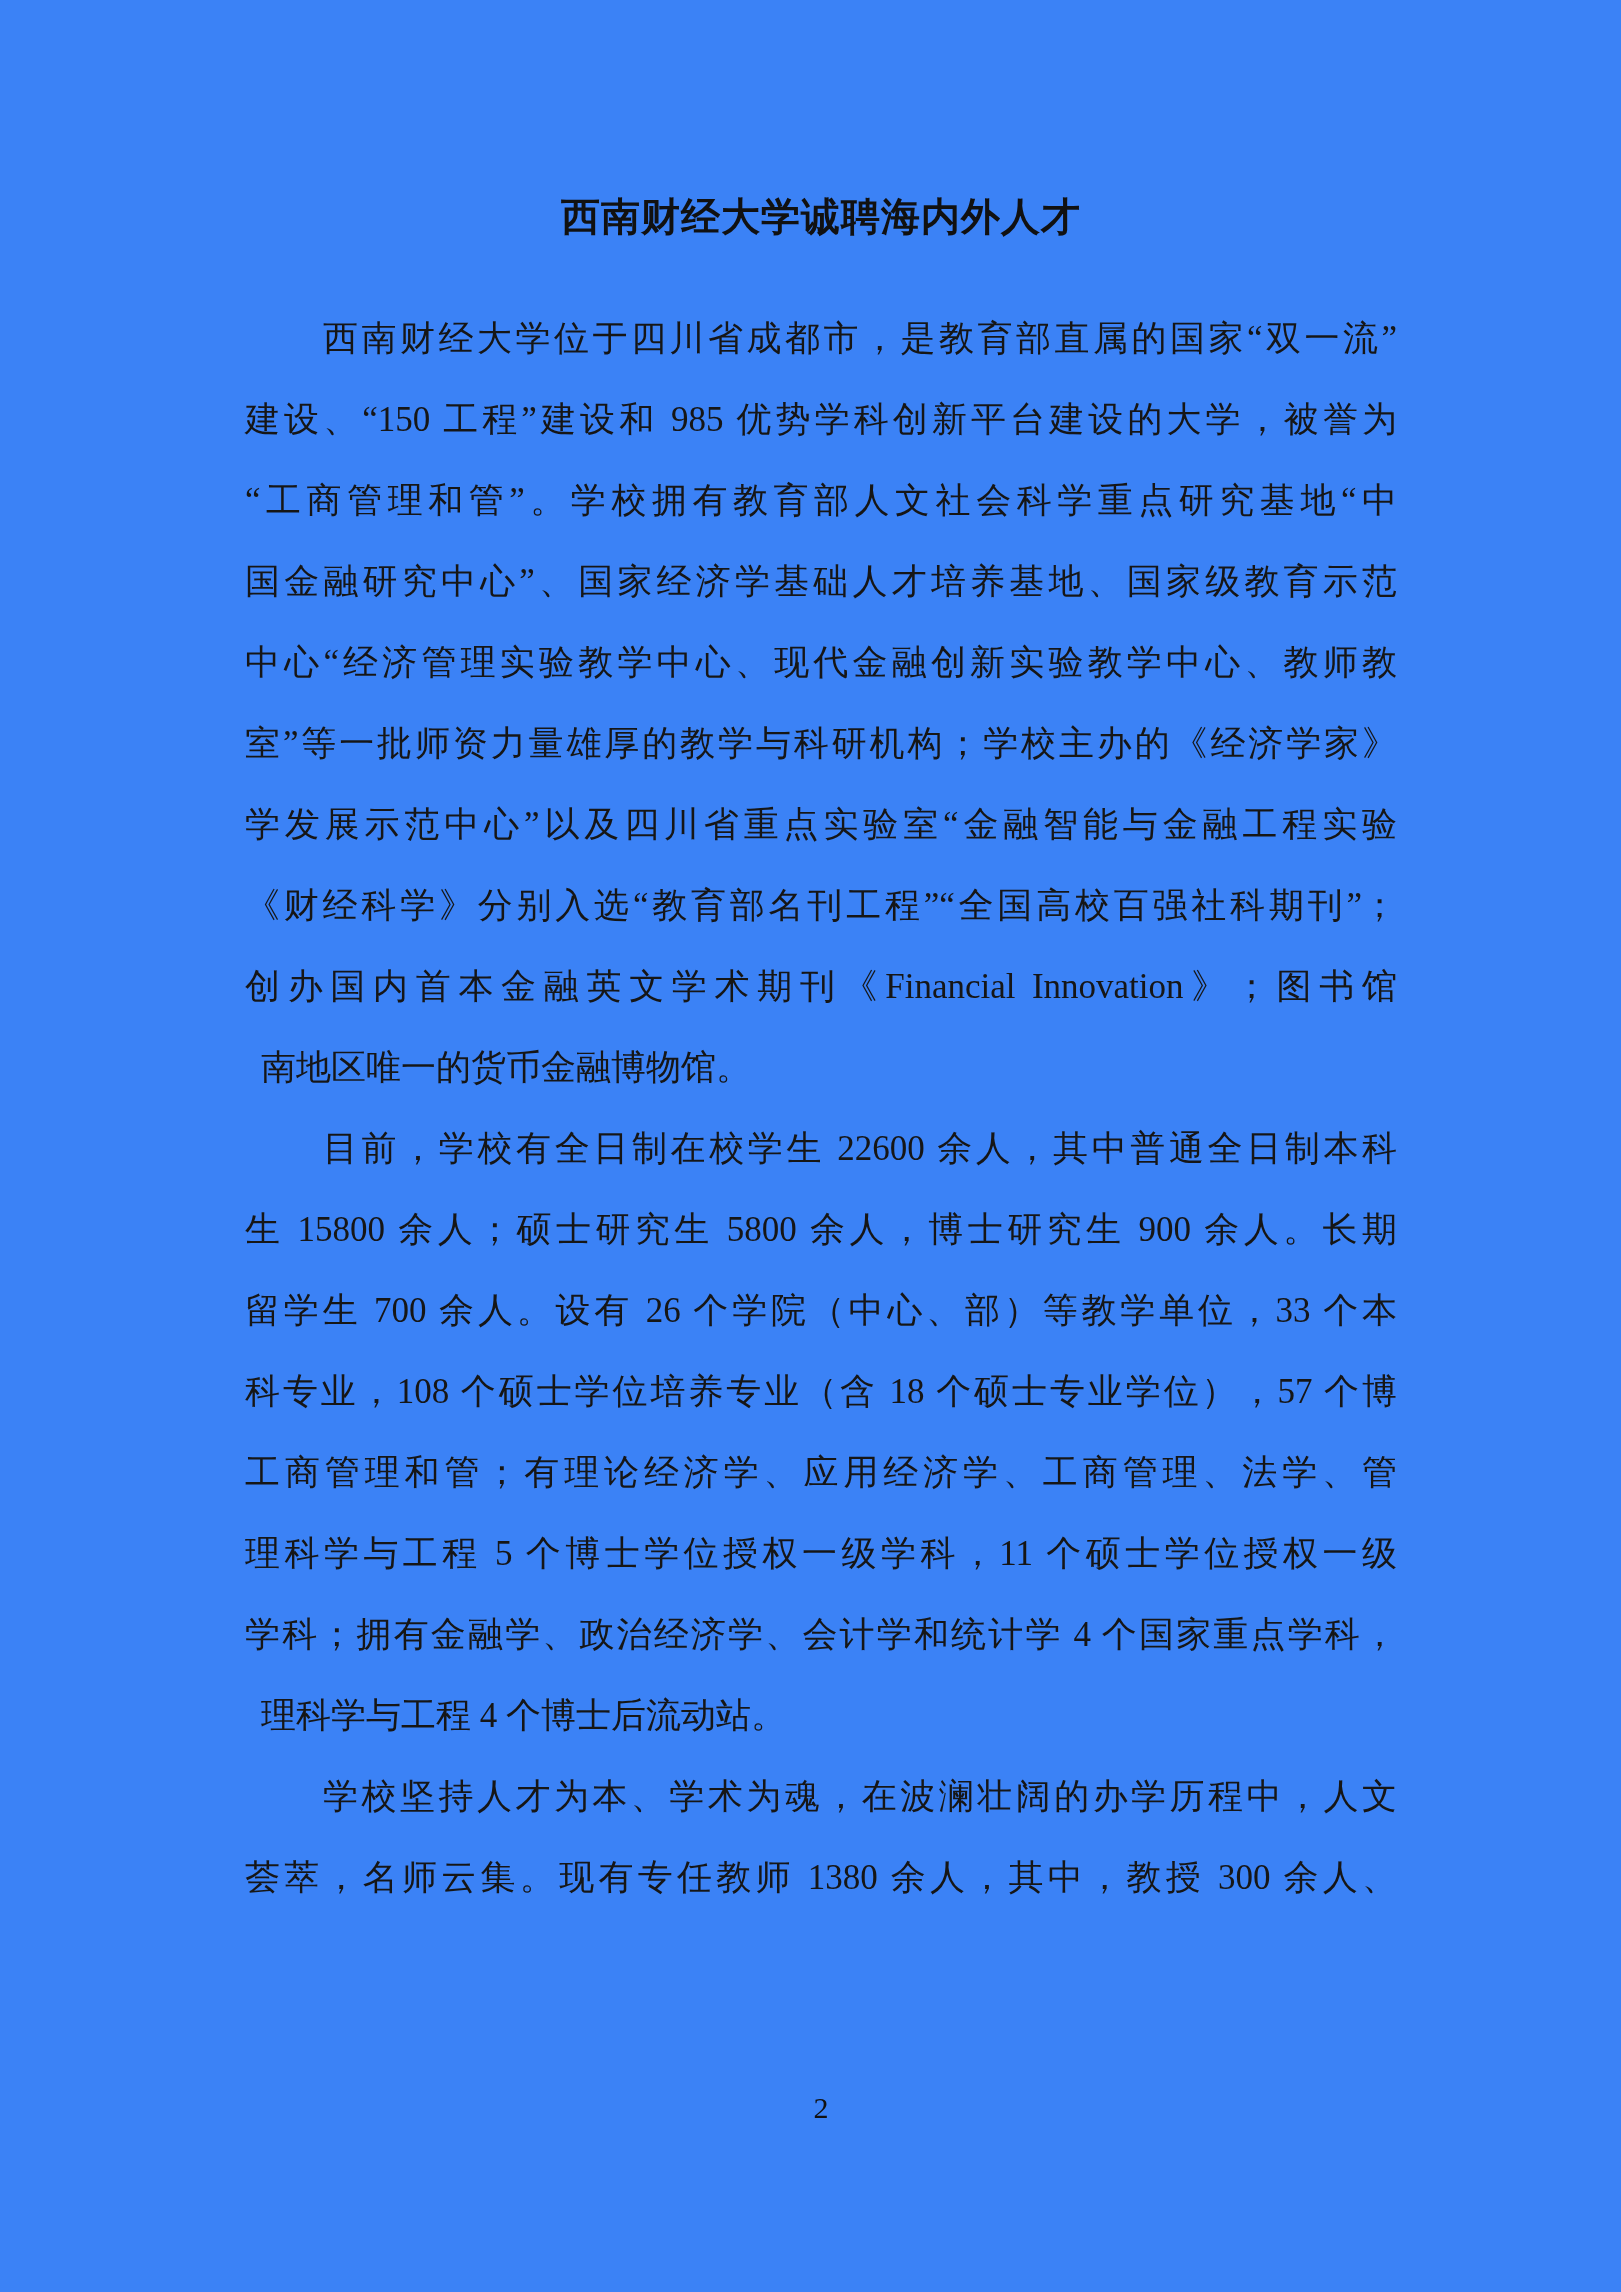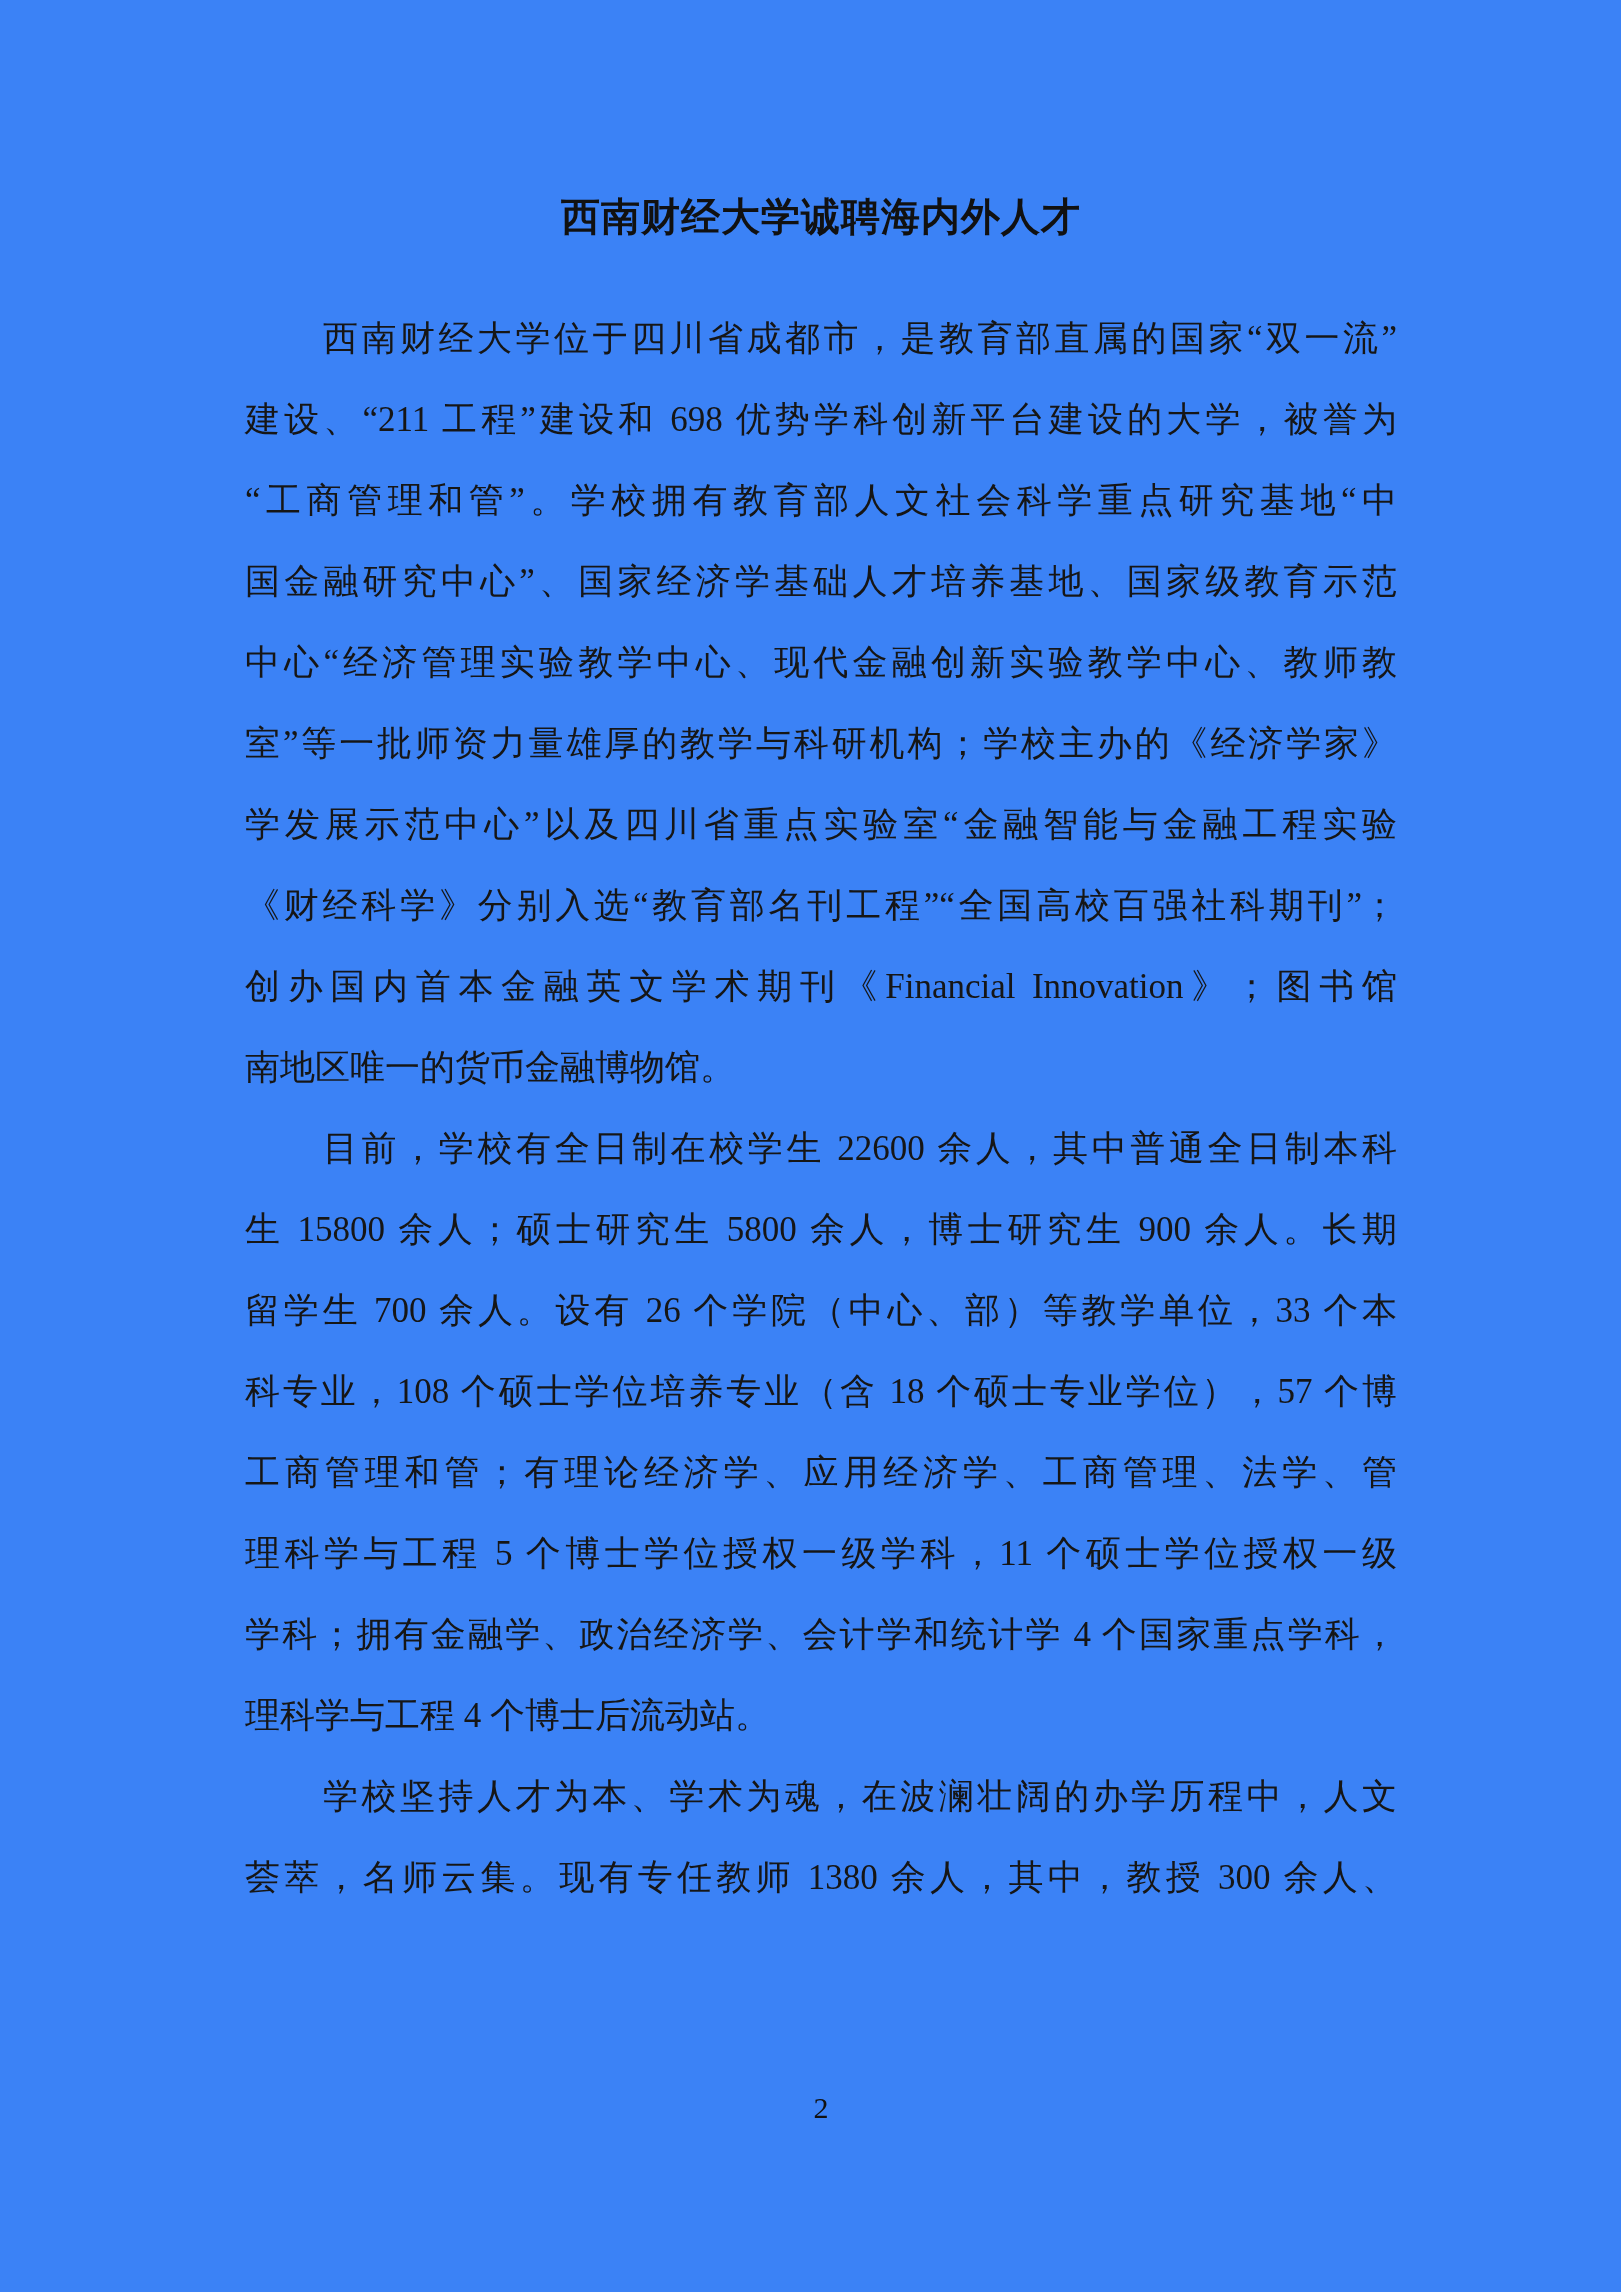--- a/index.html
+++ b/index.html
@@ -46,20 +46,21 @@
     font-size: 35px;
     text-align: justify;
     text-align-last: justify;
     overflow: visible;
   }
   .line.indent {
     text-indent: 78px;
   }
   .line.no-just {
     text-align-last: left;
+    margin-left: 16px;
   }
   .page-number {
     position: absolute;
     top: 2086px;
     left: 245px;
     width: 1152px;
     height: 44px;
     line-height: 44px;
     font-size: 30px;
     text-align: center;
@@ -68,21 +69,21 @@
 </style>
 </head>
 <body>
 
 <div class="page">
   <h1 class="doc-title">西南财经大学诚聘海内外人才</h1>
 
   <div class="doc-body" id="doc-body">
       <div class="para">
         <div class="line indent">西南财经大学位于四川省成都市，是教育部直属的国家“双一流”</div>
-        <div class="line">建设、“211 工程”建设和 698 优势学科创新平台建设的大学，被誉为</div>
+        <div class="line">建设、“150 工程”建设和 985 优势学科创新平台建设的大学，被誉为</div>
         <div class="line">“工商管理和管”。学校拥有教育部人文社会科学重点研究基地“中</div>
         <div class="line">国金融研究中心”、国家经济学基础人才培养基地、国家级教育示范</div>
         <div class="line">中心“经济管理实验教学中心、现代金融创新实验教学中心、教师教</div>
         <div class="line">室”等一批师资力量雄厚的教学与科研机构；学校主办的《经济学家》</div>
         <div class="line">学发展示范中心”以及四川省重点实验室“金融智能与金融工程实验</div>
         <div class="line">《财经科学》分别入选“教育部名刊工程”“全国高校百强社科期刊”；</div>
         <div class="line">创办国内首本金融英文学术期刊《Financial Innovation》；图书馆</div>
         <div class="line no-just">南地区唯一的货币金融博物馆。</div>
       </div>
       <div class="para">

